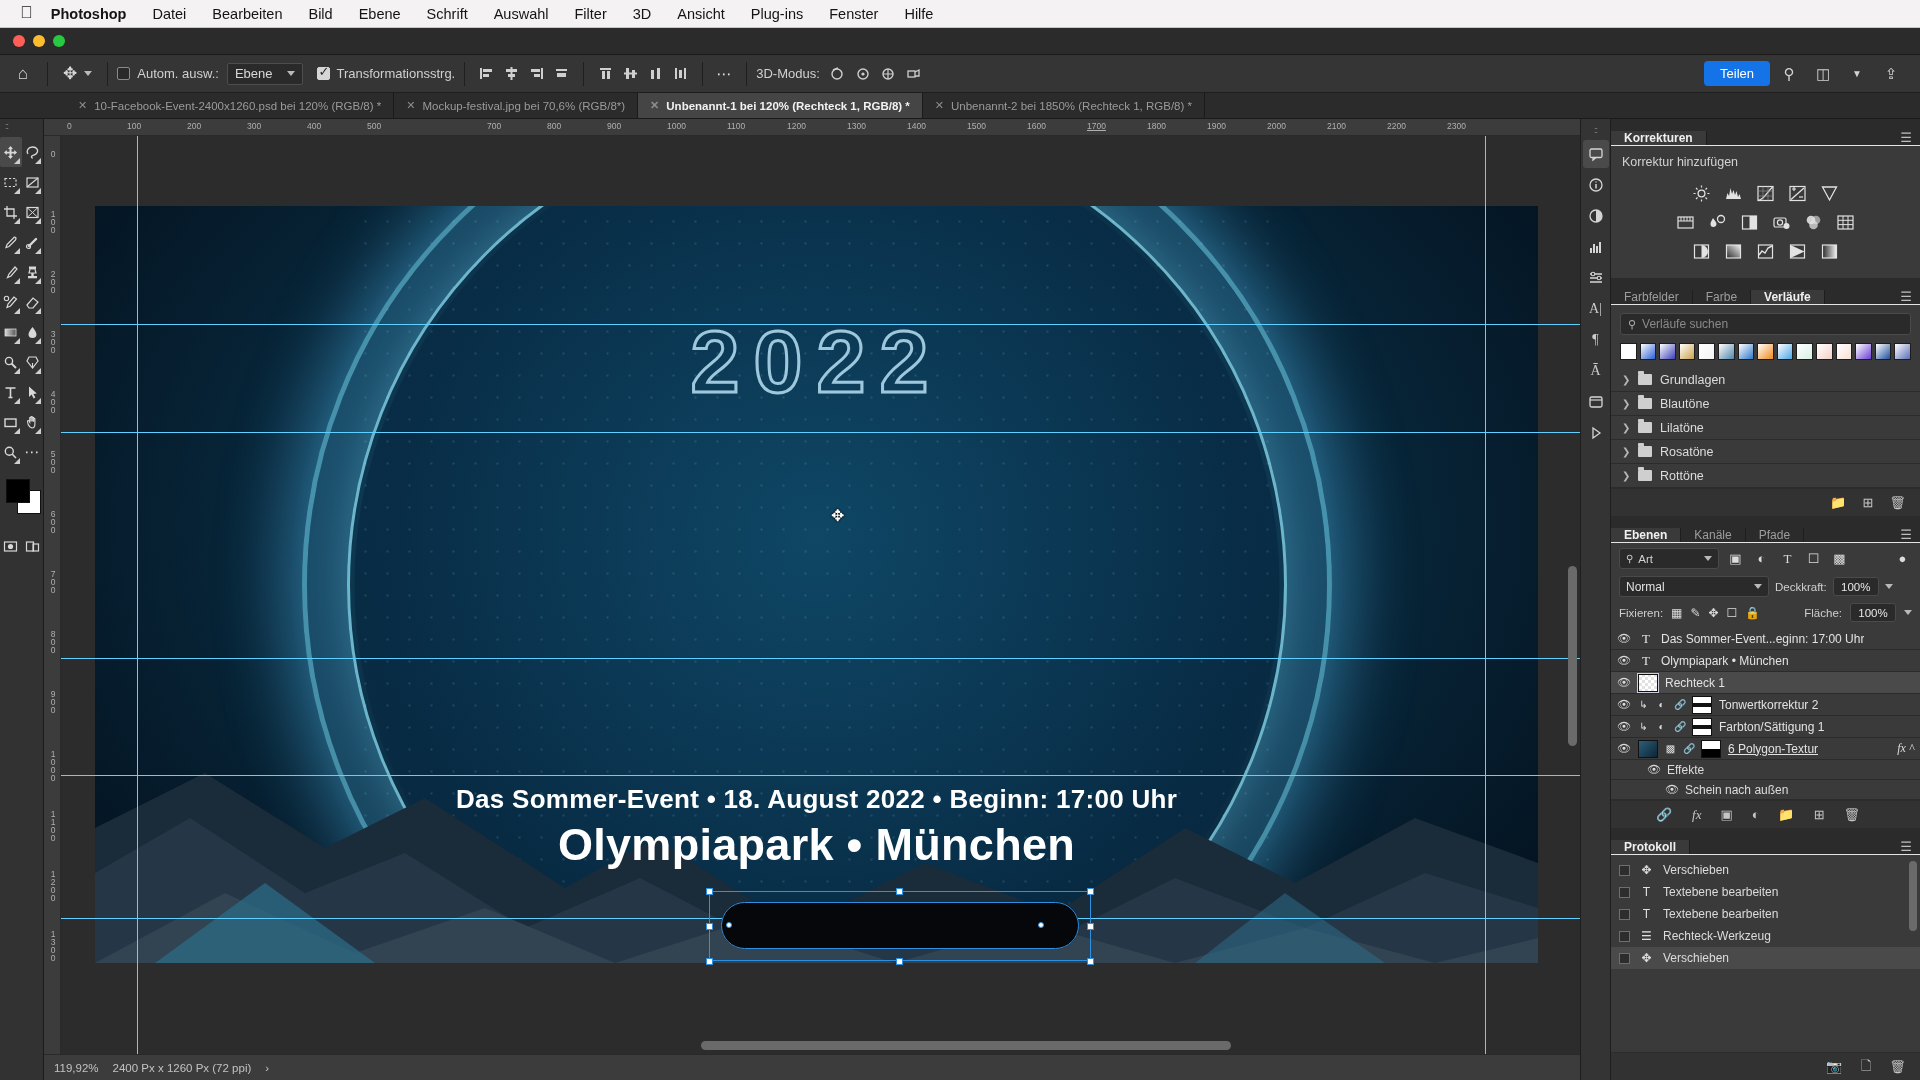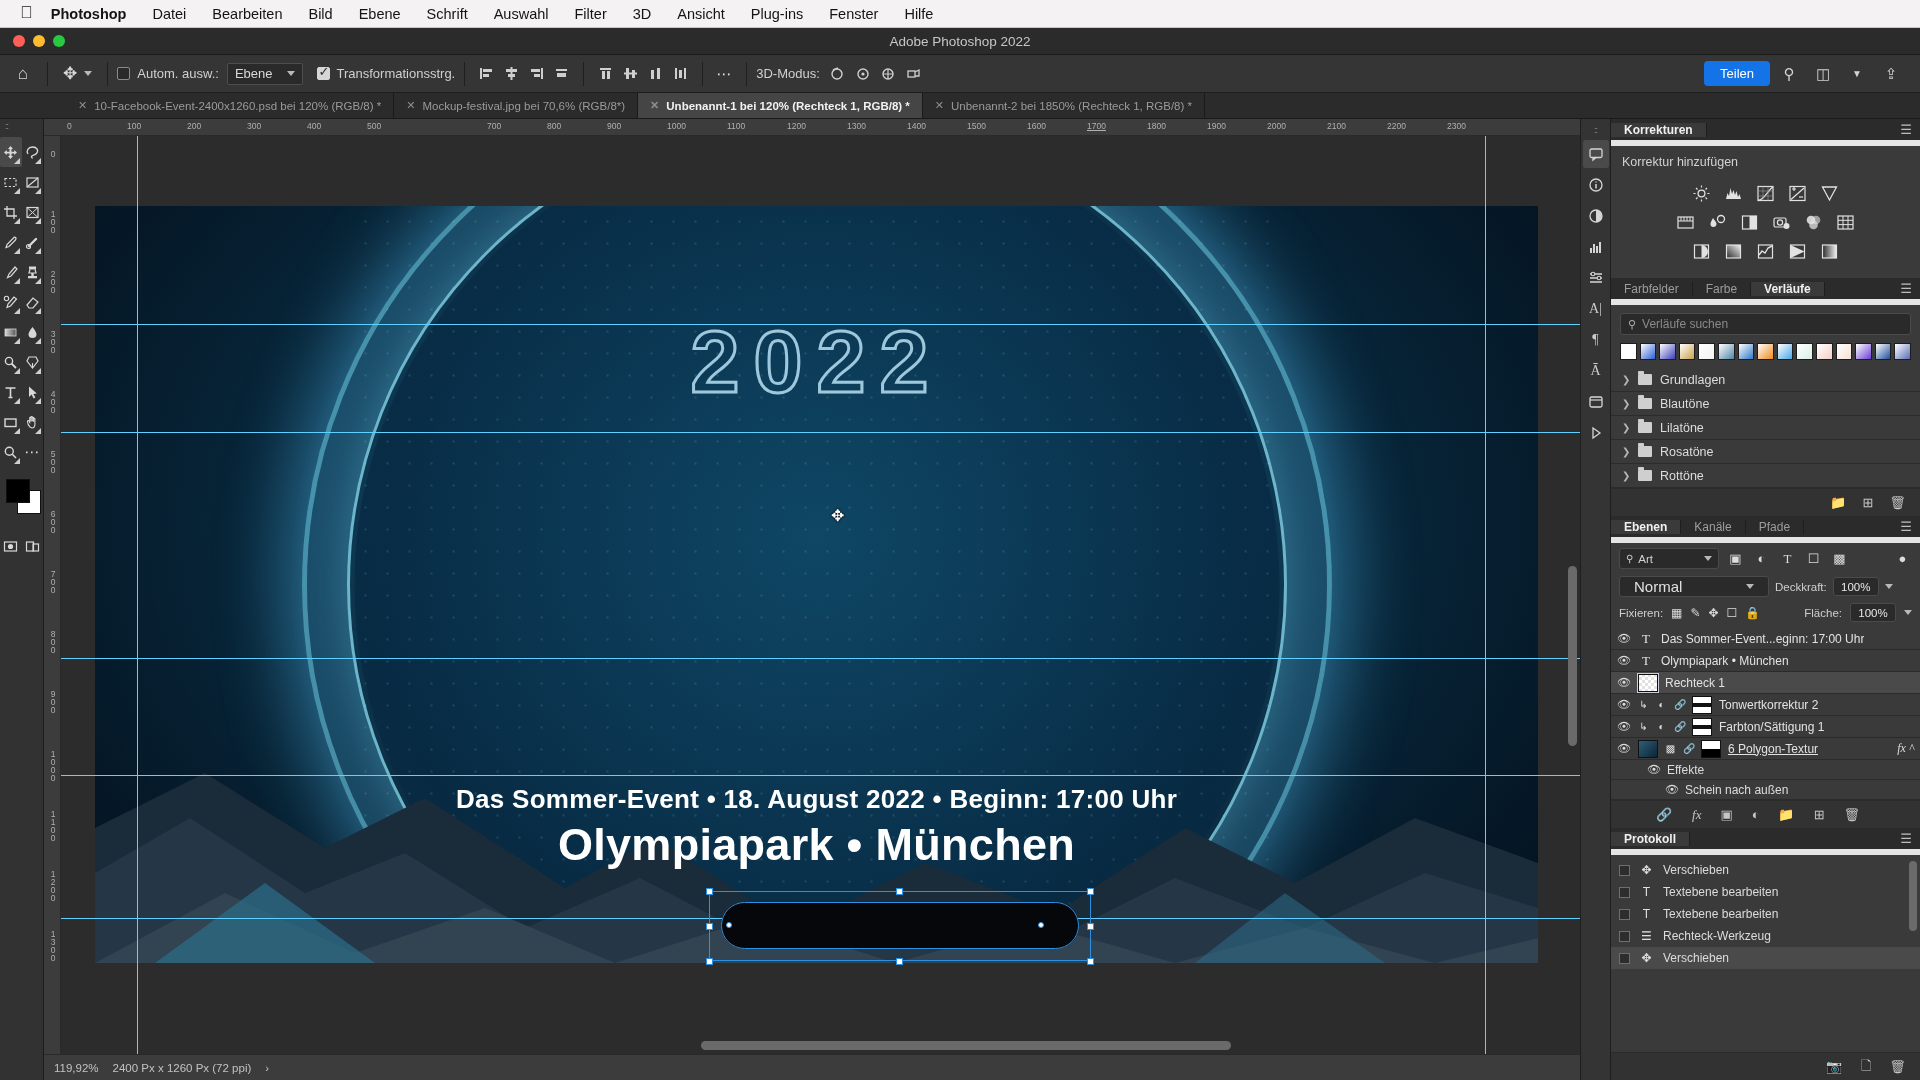--- a/index.html
+++ b/index.html
@@ -154,22 +154,22 @@
   .rail { width:30px; background:#343434; border-left:1px solid #1e1e1e;
           display:flex; flex-direction:column; align-items:center; padding-top:6px; gap:3px; }
   .rail .ri { width:26px;height:28px;display:flex;align-items:center;justify-content:center;
               color:#cbcbcb; font-size:14px; }
   .rail .ri.sel { background:#4a4a4a; border-radius:3px; }
   .railgrab{font-size:9px;color:#8d8d8d;letter-spacing:-1px;margin-bottom:2px;}
 
   
   .panels { width:310px; background:#323232; border-left:1px solid #1e1e1e;
             display:flex; flex-direction:column; }
-  .ptabs { display:flex; align-items:center; height:27px; background:#2b2b2b;
-           border-bottom:6px solid #e5e5e5; position:relative; }
+  .ptabs { display:flex; align-items:flex-end; height:27px; background:#2b2b2b;
+           border-bottom:1px solid #e5e5e5; position:relative; }
   .ptab { font-size:12px; color:#9d9d9d; padding:0 13px; display:flex; align-items:center;
           border-right:1px solid #1e1e1e; }
   .ptab.active { background:#3a3a3a; color:#f0f0f0; font-weight:bold; }
   .pmenu { margin-left:auto; color:#bdbdbd; font-size:13px; display:flex;
            align-items:center; padding:0 8px; letter-spacing:0; }
   .psec { background:#3a3a3a; }
   .psecTitle { font-size:12.5px; color:#d2d2d2; padding:9px 11px 6px; }
   .adjGrid { padding:4px 0 12px 0; }
   .adjRow { display:flex; justify-content:center; gap:11px; padding:4px 0; }
   .adjIco { width:21px;height:21px; display:flex;align-items:center;justify-content:center;
@@ -194,22 +194,22 @@
       height:28px; padding-right:14px; background:#323232; color:#c6c6c6; font-size:13px;
       border-top:1px solid #2b2b2b; }
 
   
   .lyrCtrl { display:flex; align-items:center; gap:7px; padding:5px 8px; }
   .lyrFilter { background:#2a2a2a;border:1px solid #4a4a4a;border-radius:3px;height:21px;
       display:flex;align-items:center;gap:5px;padding:0 6px;width:100px;font-size:11.5px;color:#d0d0d0;}
   .lyrCtrl .fi { color:#ddd; font-size:13px; width:19px; text-align:center;}
   .blendRow { display:flex; align-items:center; gap:6px; padding:2px 8px 4px; font-size:11.5px; color:#cfcfcf;}
   .blendSel { background:#2a2a2a;border:1px solid #4a4a4a;border-radius:3px;height:21px;
-      display:flex;align-items:center;justify-content:space-between;padding:0 14px;width:150px;
-      font-size:15px;color:#e0e0e0;gap:32px;}
+      display:flex;align-items:center;justify-content:space-between;padding:0 6px;width:150px;
+      font-size:12px;color:#e0e0e0;gap:32px;}
   .numbox { background:#2a2a2a;border:1px solid #4a4a4a;border-radius:3px;height:19px;
       display:flex;align-items:center;padding:0 5px;font-size:11.5px;color:#e6e6e6;min-width:46px;
       justify-content:center;}
   .lockRow { display:flex; align-items:center; gap:8px; padding:2px 8px 6px; font-size:11.5px; color:#cfcfcf;}
   .lockRow .li{color:#dcdcdc;font-size:12px;}
 
   .lrow { display:flex; align-items:center; height:22px; gap:7px; padding:0 6px;
       border-bottom:1px solid #2b2b2b; font-size:12px; color:#e2e2e2; }
   .lrow.sel { background:#4a4a4a; }
   .eye { width:14px; text-align:center; color:#dcdcdc; font-size:11px; }
@@ -250,21 +250,20 @@
   <span class="mi">Fenster</span>
   <span class="mi">Hilfe</span>
 </div>
 
 <div class="psTitle">
   <div class="traffic">
     <span class="dot r"></span>
     <span class="dot y"></span>
     <span class="dot g"></span>
   </div>
-  <div class="ttl">Adobe Photoshop 2022</div>
 </div>
 
 <div class="optbar">
   <div class="ob-home">⌂</div>
   <div class="sep"></div>
   <div class="ob-tool">
     <span class="ico">✥</span>
     <span class="caret"></span>
   </div>
   <div class="sep"></div>

